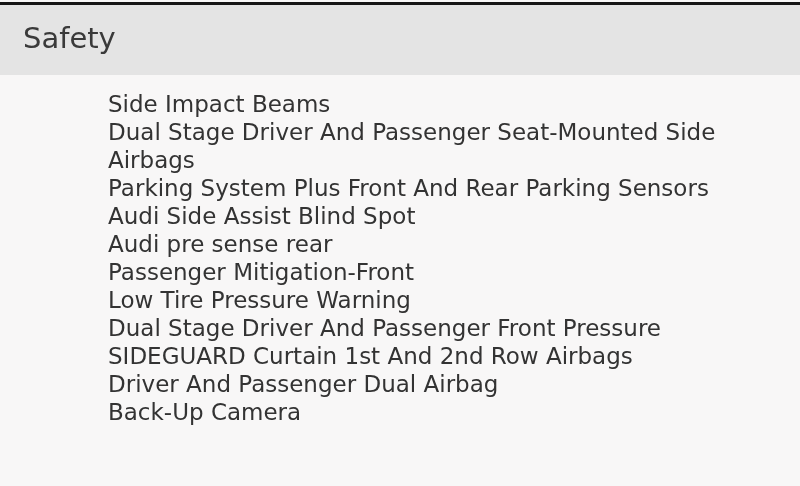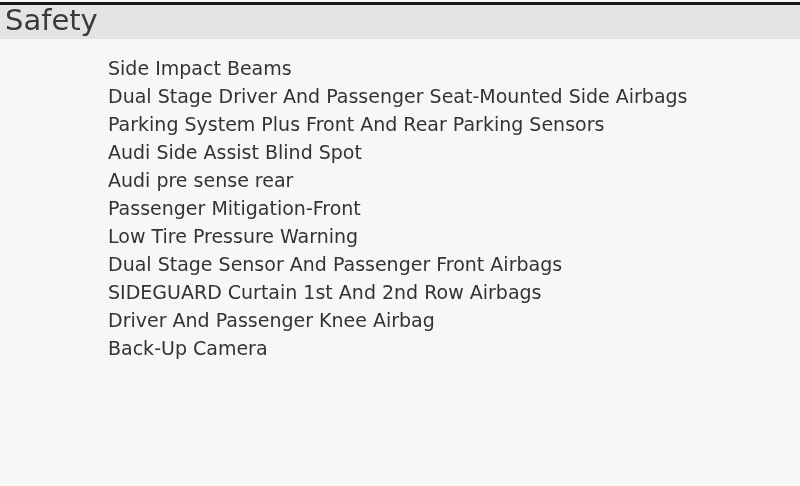--- a/index.html
+++ b/index.html
@@ -13,32 +13,32 @@
     font-family: "DejaVu Sans", "Liberation Sans", sans-serif;
     overflow: hidden;
   }
   .section-header {
     margin-top: 2px;
     background: var(--header-bg, #e4e4e4);
     border-top: 3px solid var(--top-border, #161616);
     padding: 0 0 4px 5px;
   }
   .section-title {
-    margin: 0;
+    margin: 18px;
     font-size: 29px;
     font-weight: 400;
     line-height: 1.05;
     color: var(--header-text, #3a3a3a);
   }
   .features-list {
     list-style: none;
     margin: 15px 0 0 108px;
     padding: 0;
     max-width: 672px;
-    font-size: 19px;
+    font-size: 23px;
     line-height: 28px;
     color: var(--list-text, #333333);
   }
   .feature-item {
     margin: 0;
     padding: 0;
   }
 </style>
 </head>
 <body>
@@ -48,17 +48,17 @@
 </div>
 
 <ul class="features-list">
     <li class="feature-item">Side Impact Beams</li>
     <li class="feature-item">Dual Stage Driver And Passenger Seat-Mounted Side Airbags</li>
     <li class="feature-item">Parking System Plus Front And Rear Parking Sensors</li>
     <li class="feature-item">Audi Side Assist Blind Spot</li>
     <li class="feature-item">Audi pre sense rear</li>
     <li class="feature-item">Passenger Mitigation-Front</li>
     <li class="feature-item">Low Tire Pressure Warning</li>
-    <li class="feature-item">Dual Stage Sensor And Passenger Front Airbags</li>
+    <li class="feature-item">Dual Stage Driver And Passenger Front Pressure</li>
     <li class="feature-item">SIDEGUARD Curtain 1st And 2nd Row Airbags</li>
-    <li class="feature-item">Driver And Passenger Knee Airbag</li>
+    <li class="feature-item">Driver And Passenger Dual Airbag</li>
     <li class="feature-item">Back-Up Camera</li>
   </ul>
 
 </body></html>

